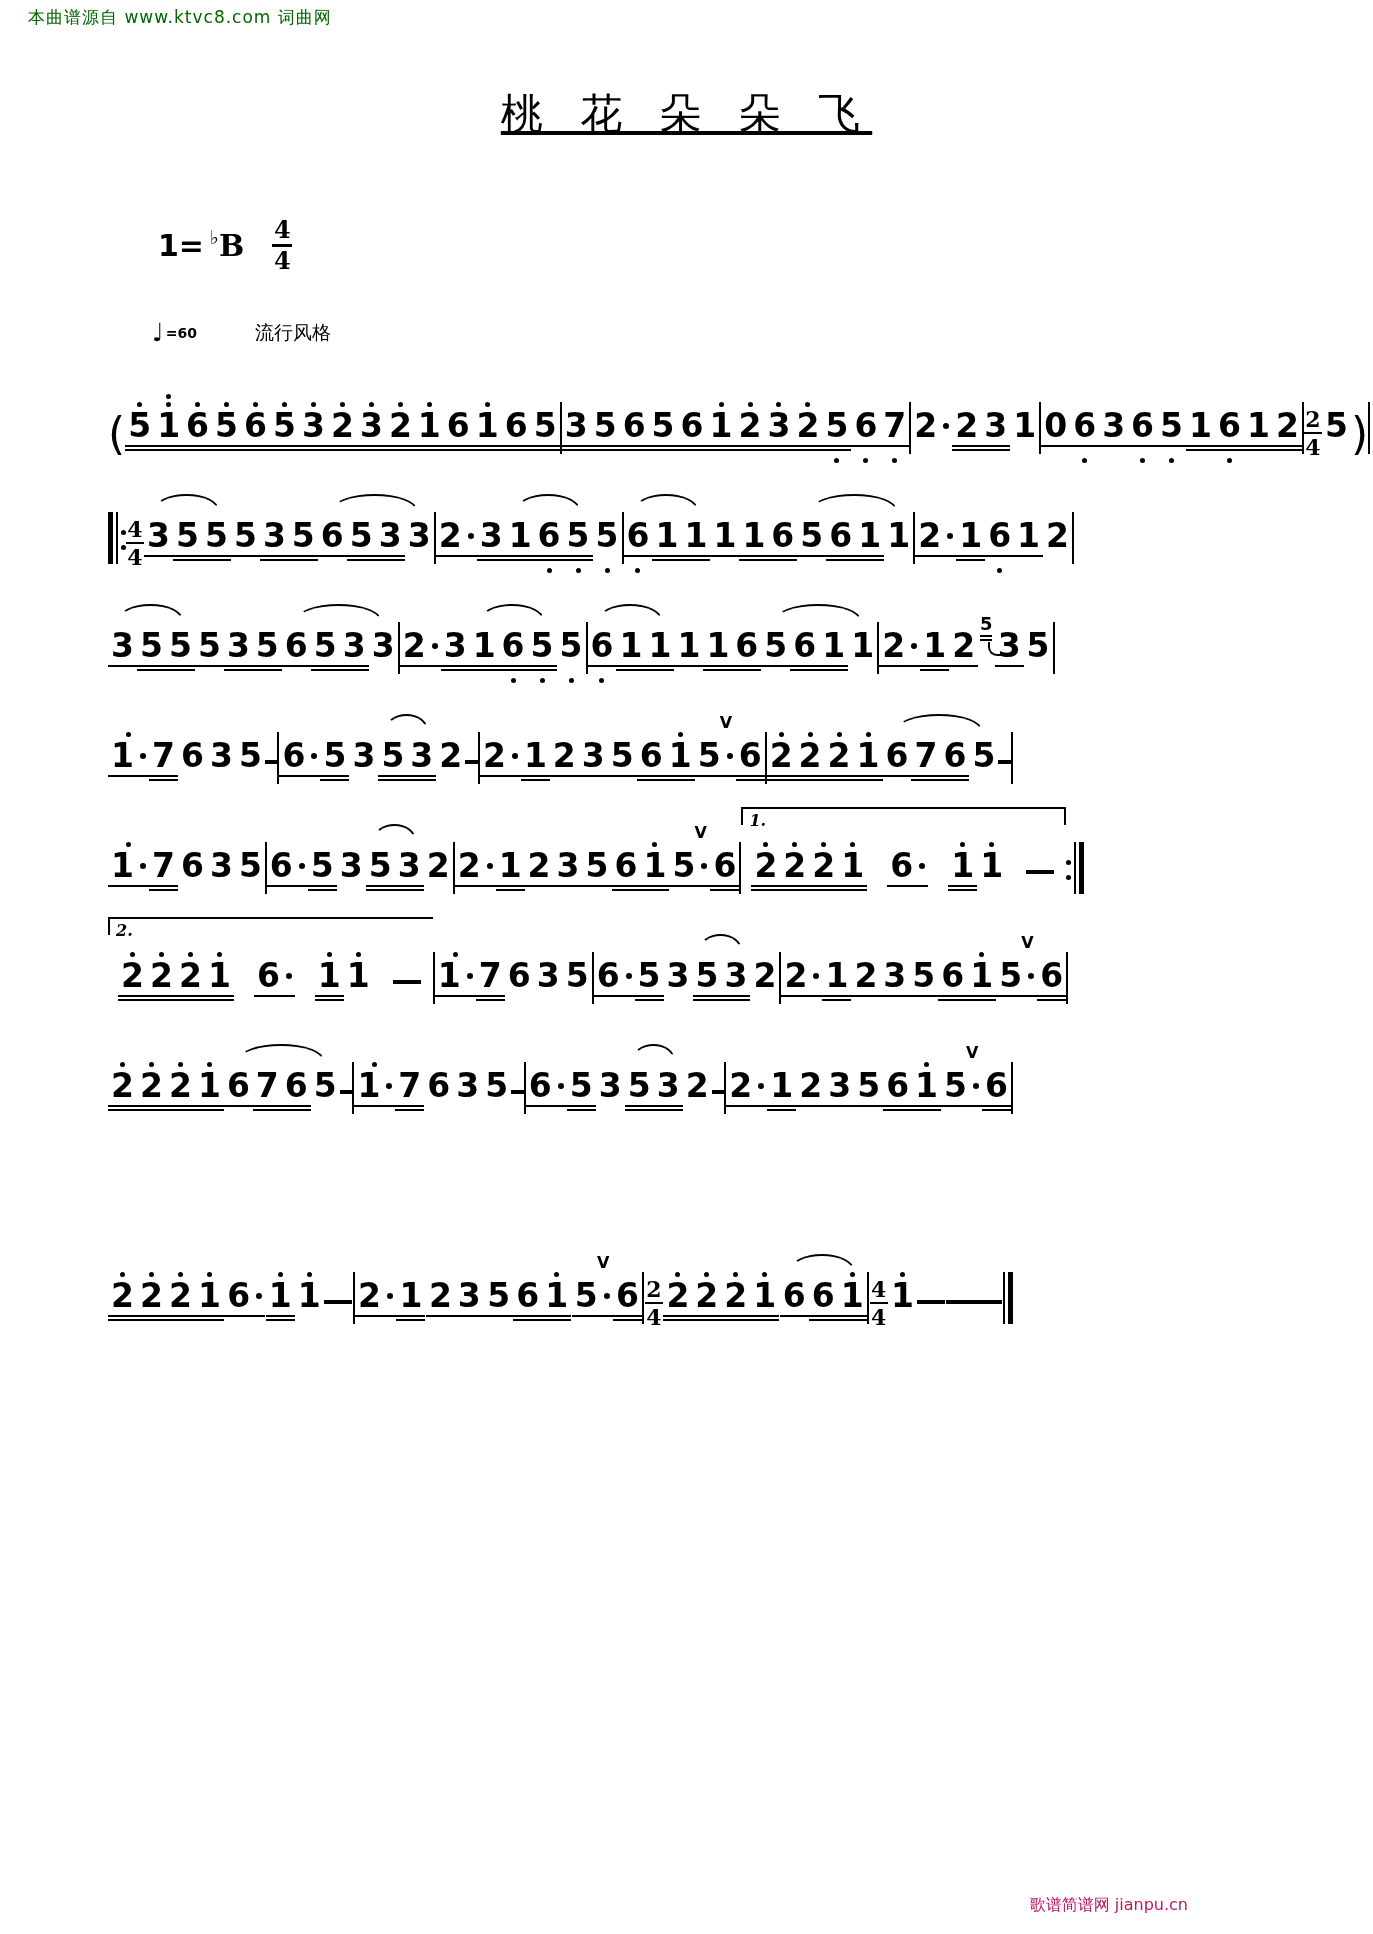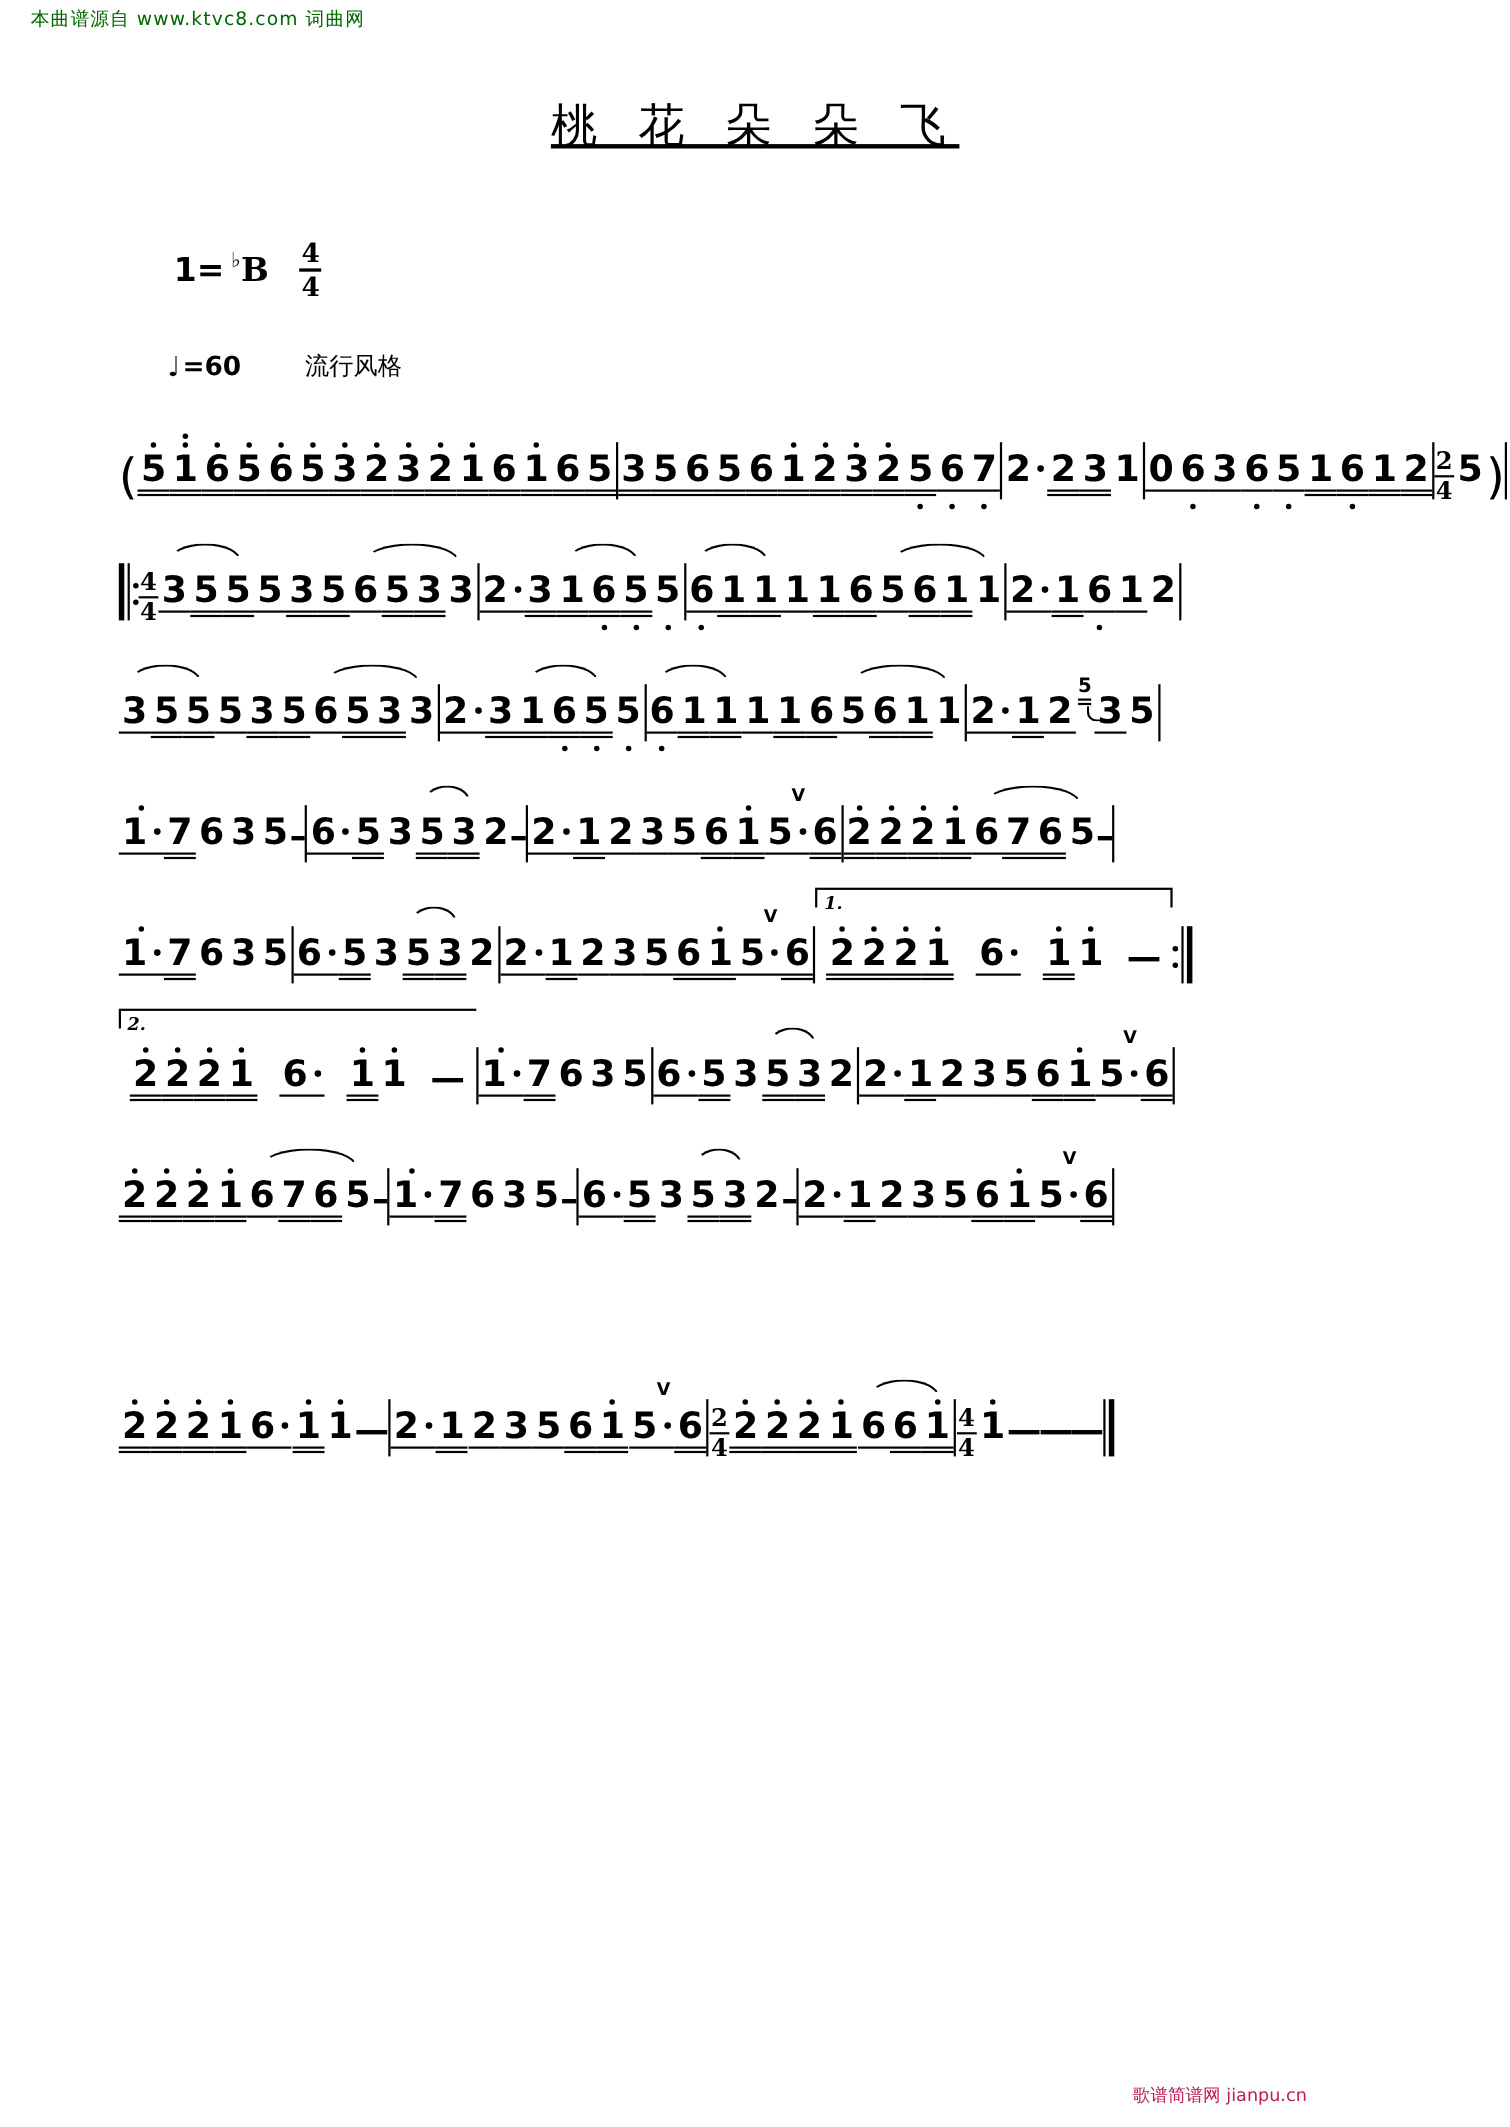--- a/index.html
+++ b/index.html
@@ -16,22 +16,22 @@
   .kletter { font-size:30px; font-family:"DejaVu Serif","Liberation Serif",serif; }
   .kts { display:inline-flex; flex-direction:column; align-items:center; margin-left:28px;
          font-family:"DejaVu Serif","Liberation Serif",serif; font-size:24px; line-height:24px; }
   .ksep { width:20px; height:3px; background:#000; margin:2px 0; }
 
   .credits { position:absolute; top:238px; right:135px; width:215px; text-align:center;
              font-size:21px; line-height:29px; font-family:"DejaVu Serif","Liberation Serif",serif; }
 
   .tempo { position:absolute; top:318px; left:152px; display:flex; align-items:center; }
   .tnote { font-size:25px; }
-  .teq { font-size:24px; font-weight:bold; margin-left:2px; }
-  .tstyle { font-size:22px; margin-left:58px; }
+  .teq { font-size:14px; font-weight:bold; margin-left:2px; }
+  .tstyle { font-size:19px; margin-left:58px; }
 
   #score { position:absolute; left:108px; top:390px; width:905px; }
   .m-line { display:flex; justify-content:space-between; align-items:flex-end; height:80px; margin-bottom:30px; position:relative; }
   .m-line.last { margin-top:130px; }
 
   .grp { display:inline-flex; position:relative; }
   .nc { display:inline-flex; flex-direction:column; align-items:stretch; }
   .ab { height:20px; display:flex; flex-direction:column; justify-content:flex-end; align-items:center; gap:3px; padding-bottom:2px; }
   .dg { display:flex; justify-content:center; align-items:center; font-size:33px; line-height:34px; font-weight:bold; padding:0 3px; white-space:nowrap; }
   .aug { display:inline-block; width:6px; height:6px; border-radius:50%; background:#000; margin-left:6px; }

